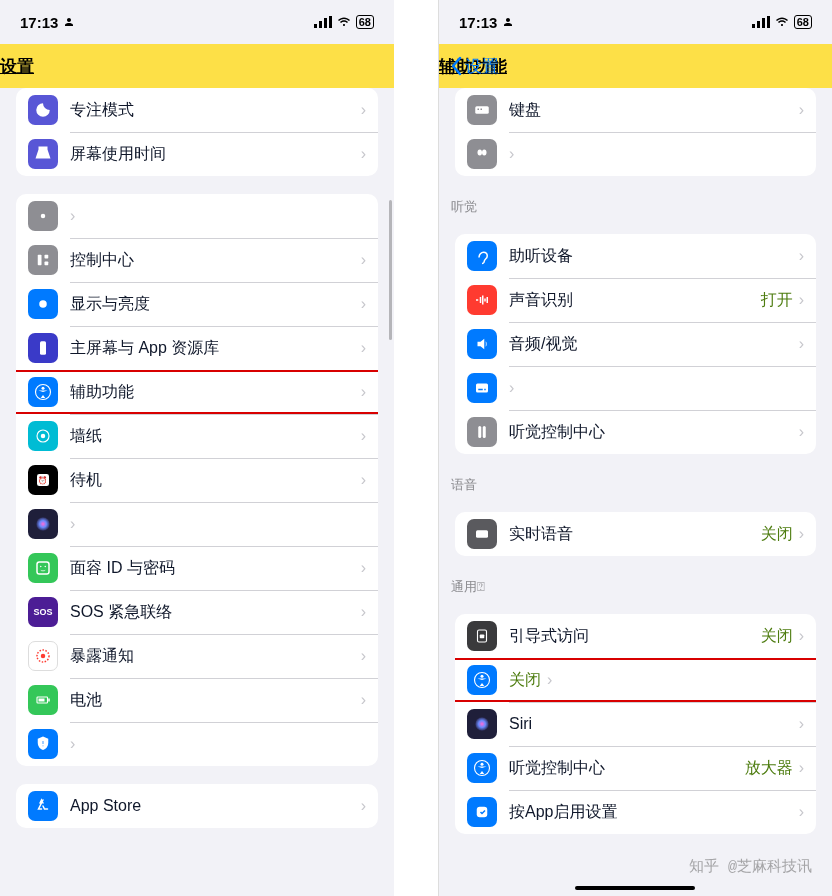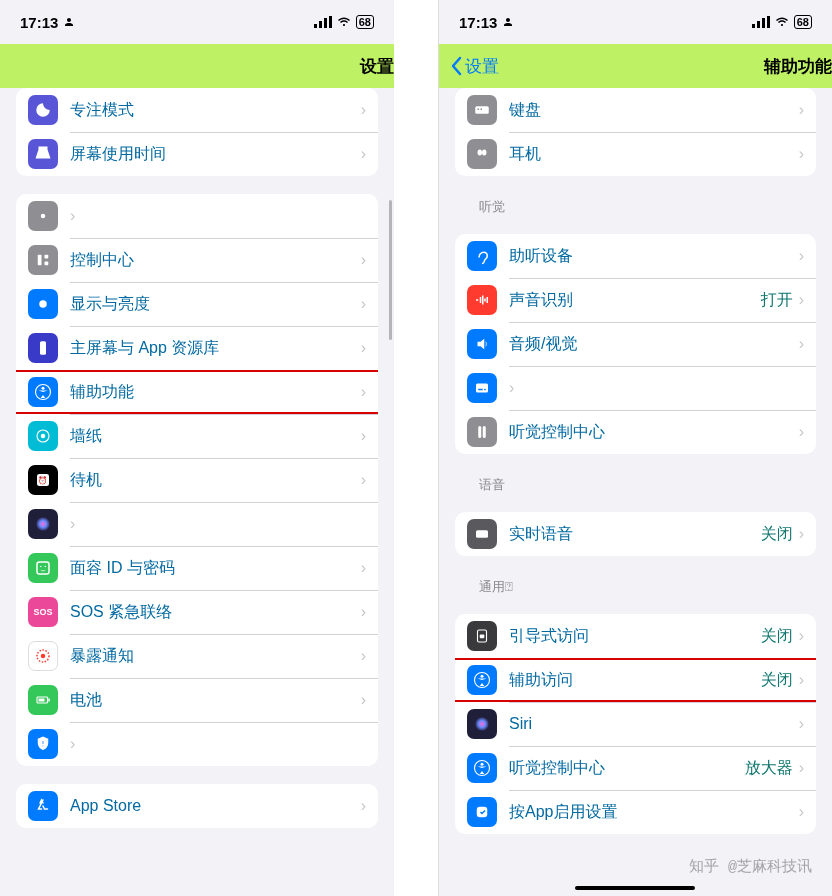--- a/index.html
+++ b/index.html
@@ -3,34 +3,34 @@
 <meta charset="utf-8">
 <style>
   * { margin:0; padding:0; box-sizing:border-box; }
   body { font-family:-apple-system,"PingFang SC",sans-serif; background:#fff; width:832px; height:896px; overflow:hidden; position:relative; }
   .wrap { display:flex; width:832px; height:884px;gap:44px; }
   .phone { width:416px; height:896px; background:#f2f2f7; position:relative; overflow:hidden; }
   .phone + .phone { border-left:1px solid #ddd; }
   .statusbar { height:44px; display:flex; align-items:center; justify-content:space-between; padding:0 20px; font-size:15px; font-weight:600; background:#f2f2f7; }
   .st-left { display:flex; align-items:center; gap:5px; }
   .st-right { display:flex; align-items:center; gap:4px; }
-  .navbar { height:44px; display:flex; align-items:center; justify-content:flex-end; position:relative; background:#bef264; }
+  .navbar { height:44px; display:flex; align-items:center; justify-content:flex-start; position:relative; background:#fde047;text-decoration:underline; }
   .nav-title { font-size:17px; font-weight:600; }
   .nav-back { position:absolute; left:12px; display:flex; align-items:center; gap:2px; color:#007aff; font-size:17px; }
   .content { height:808px; overflow-y:auto; }
   .group { margin:18px 16px 0 16px; background:#fff; border-radius:10px; overflow:hidden; }
   .group:first-child { margin-top:0; }
   .group.nomtop { margin-top:0; }
-  .ghdr { font-size:13px; color:#8a8a8e; margin:22px 0 0 40px; }
+  .ghdr { font-size:13px; color:#8a8a8e; margin:22px 0 0 12px; }
   .row { display:flex; align-items:center; min-height:44px; padding:5px 12px; position:relative; }
   .row + .row::before { content:""; position:absolute; top:0; left:54px; right:0; height:0.5px; background:#d1d1d6; }
   .icon { width:30px; height:30px; border-radius:7px; display:flex; align-items:center; justify-content:center; flex-shrink:0; margin-right:12px; }
   .icon svg { width:18px; height:18px; fill:#fff; }
-  .label { flex:1; font-size:16px; color:#0369a1; }
-  .value { font-size:16px; color:#0f766e; margin-right:6px; }
+  .label { flex:1; font-size:16px; color:#0f172a; }
+  .value { font-size:16px; color:#4d7c0f; margin-right:6px; }
   .chev { color:#c7c7cc; font-size:16px; flex-shrink:0; }
   .hl { position:absolute; border:2px solid #d80000; pointer-events:none; }
   .watermark { position:absolute; right:20px; bottom:20px; font-size:15px; color:rgba(100,100,100,0.55); font-weight:400;font-family:Liberation Mono, monospace; }
   .homebar { position:absolute; bottom:6px; left:50%; transform:translateX(-50%); width:120px; height:4px; border-radius:3px; background:#000; }
   .scrollhint { position:absolute; right:2px; top:200px; width:3px; height:140px; background:#b5b5b9; border-radius:2px; }
 </style>
 </head>
 <body>
 
 <div class="wrap">
@@ -245,21 +245,21 @@
                 <rect x="4" y="4" width="16" height="16" rx="3" fill="none" stroke="#fff" stroke-width="2"></rect>
                 <circle cx="9" cy="10" r="1"></circle>
                 <circle cx="15" cy="10" r="1"></circle>
                 <path d="M9 15c1 1 5 1 6 0" fill="none" stroke="#fff"></path>
               </svg>
             </div>
             <span class="label">面容 ID 与密码</span>
             <span class="chev">›</span>
           </div>
           <div class="row">
-            <div class="icon" style="background: #ec4899;">
+            <div class="icon" style="background: #4c1d95;">
               <span style="color:#fff;font-size:9px;font-weight:700">SOS</span>
             </div>
             <span class="label">SOS 紧急联络</span>
             <span class="chev">›</span>
           </div>
           <div class="row">
             <div class="icon" style="background: rgb(255, 255, 255); border: 0.5px solid rgb(221, 221, 221);">
               <svg viewBox="0 0 24 24">
                 <defs>
                   <radialGradient id="sg">
@@ -388,21 +388,20 @@
                   <radialGradient id="sg">
                     <stop offset="0" stop-color="#ff6bd6"></stop>
                     <stop offset="50%" stop-color="#6b8bff"></stop>
                     <stop offset="100%" stop-color="#2d2d5a"></stop>
                   </radialGradient>
                 </defs>
                 <ellipse cx="9" cy="10" rx="3" ry="4"></ellipse>
                 <ellipse cx="15" cy="10" rx="3" ry="4"></ellipse>
               </svg>
             </div>
-            <span class="label">耳机</span>
             <span class="chev">›</span>
           </div>
         </div>
         <div class="ghdr">听觉</div>
         <div class="group">
           <div class="row">
             <div class="icon" style="background: rgb(0, 122, 255);">
               <svg viewBox="0 0 24 24">
                 <defs>
                   <radialGradient id="sg">
@@ -535,21 +534,20 @@
                     <stop offset="0" stop-color="#ff6bd6"></stop>
                     <stop offset="50%" stop-color="#6b8bff"></stop>
                     <stop offset="100%" stop-color="#2d2d5a"></stop>
                   </radialGradient>
                 </defs>
                 <circle cx="12" cy="12" r="10" fill="none" stroke="#fff" stroke-width="1.5"></circle>
                 <circle cx="12" cy="7" r="2"></circle>
                 <path d="M6 10l6 2 6-2m-6 2v4m-3 4l3-4 3 4"></path>
               </svg>
             </div>
-            <span class="label">辅助访问</span>
             <span class="value">关闭</span>
             <span class="chev">›</span>
             <div class="hl" style="inset: 0px -2px;"></div>
           </div>
           <div class="row">
             <div class="icon" style="background: rgb(31, 31, 58);">
               <svg viewBox="0 0 24 24">
                 <defs>
                   <radialGradient id="sg">
                     <stop offset="0" stop-color="#ff6bd6"></stop>

